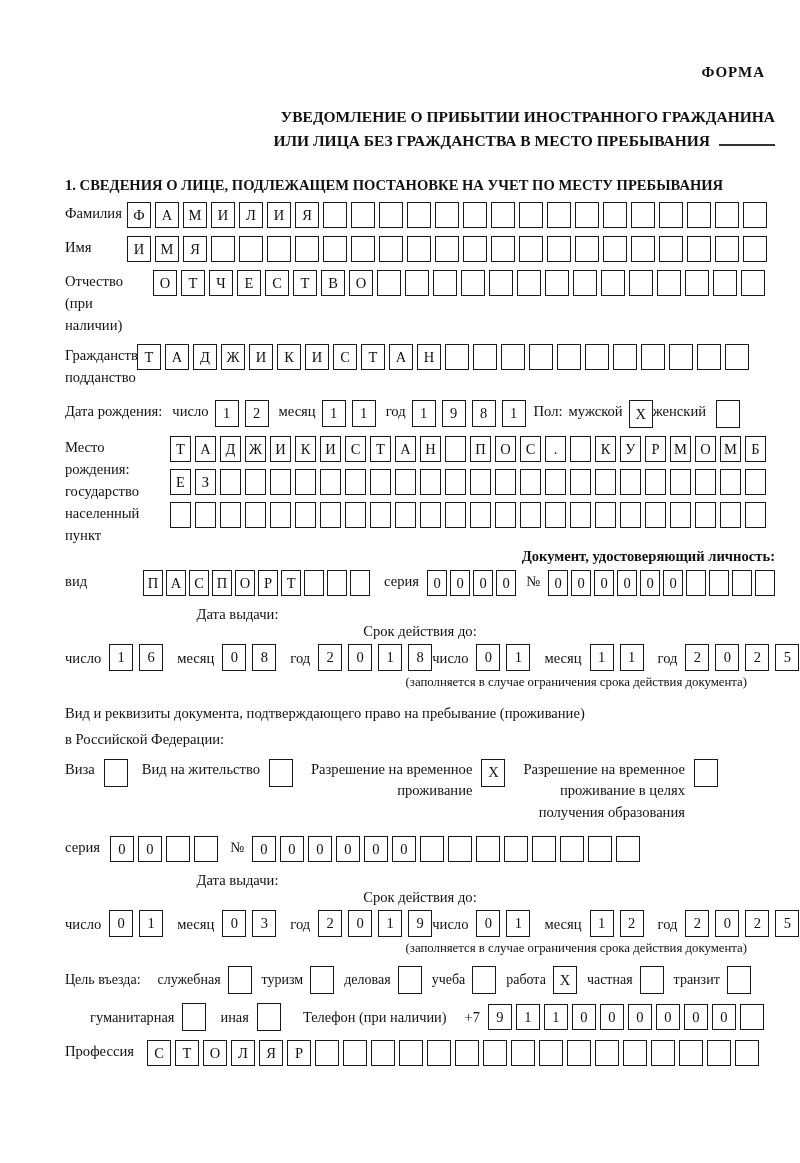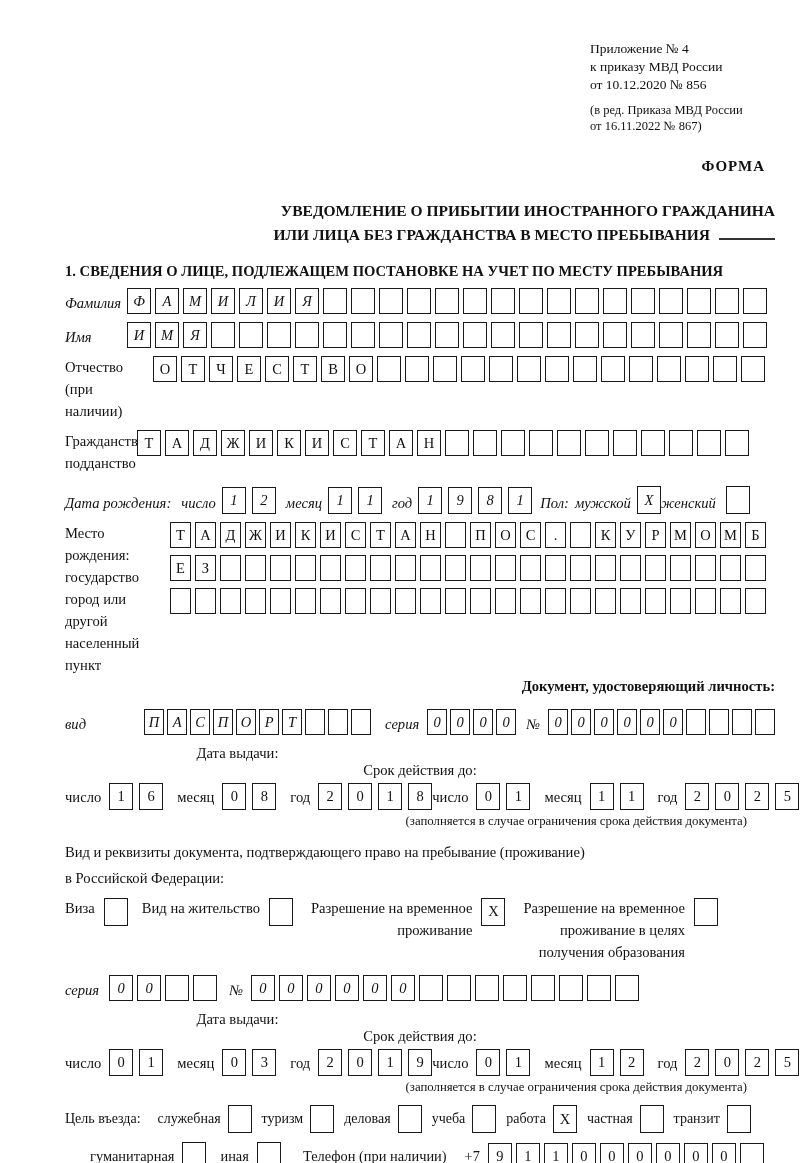--- a/index.html
+++ b/index.html
@@ -13,25 +13,25 @@
   
   .hdr { margin-left:auto; width:185px; font-size:13.5px; line-height:1.35; }
   .hdr-sub { margin-top:7px; font-size:12.5px; line-height:1.3; }
   .form-label { text-align:right; font-weight:bold; font-size:15px;
                 letter-spacing:1px; margin:24px 10px 0 0; }
 
   .title { text-align:right; font-weight:bold; font-size:15.5px;
            line-height:1.55; margin-top:24px; }
   .uline { display:inline-block; width:56px; border-bottom:2.5px solid #333;
            margin-left:9px; height:14px; }
-  .sec-heading { font-weight:bold; font-size:14.6px; margin-top:16px; }
+  .sec-heading { font-weight:bold; font-size:14.6px; margin-top:24px; }
 
   
   .g-row { display:flex; align-items:flex-start; margin-top:8px; }
-  .c-row { display:flex; align-items:flex-end; margin-top:8px;font-style:italic; }
+  .c-row { display:flex; align-items:flex-start; margin-top:8px; }
   .lbl { font-size:14.6px; line-height:22px; }
   .lbl-col { flex-shrink:0; }
   .cells { display:inline-flex; gap:4px; }
   .cell { width:24px; height:26px; border:1.8px solid #1a1a1a; flex-shrink:0;
           display:inline-flex; align-items:center; justify-content:center;
           font-size:14.5px; background:#fff; }
   .cells-sm .cell { width:21px; }
   .cells-xs { gap:3px; } .cells-xs .cell { width:20px; }
   .date { gap:6px; } .date .cell { width:24px; height:27px; }
   .box { gap:0; } .box .cell { width:24px; height:28px; }
@@ -65,29 +65,20 @@
   .phone-row { display:flex; align-items:center; margin-top:9px; font-size:14.4px; }
 
   .mr6 { margin-right:6px; } .mr10 { margin-right:10px; } .ml14 { }
   .ml8 { margin-left:8px; }
 </style>
 </head>
 <body>
 
 <div class="page">
 
-  <div class="hdr">
-    <div>Приложение № 4</div>
-    <div>к приказу МВД России</div>
-    <div>от 10.12.2020 № 856</div>
-    <div class="hdr-sub">
-      <div>(в ред. Приказа МВД России</div>
-      <div>от 16.11.2022 № 867)</div>
-    </div>
-  </div>
   <div class="form-label">ФОРМА</div>
 
   <div class="title">
     <div>УВЕДОМЛЕНИЕ О ПРИБЫТИИ ИНОСТРАННОГО ГРАЖДАНИНА</div>
     <div>
       <span>ИЛИ ЛИЦА БЕЗ ГРАЖДАНСТВА В МЕСТО ПРЕБЫВАНИЯ</span><span class="uline"></span>
     </div>
   </div>
 
   <div class="sec-heading">1. СВЕДЕНИЯ О ЛИЦЕ, ПОДЛЕЖАЩЕМ ПОСТАНОВКЕ НА УЧЕТ ПО МЕСТУ ПРЕБЫВАНИЯ</div>
@@ -239,21 +230,20 @@
     <span class="lbl ml14 mr10">женский</span>
     <span class="cells box">
         <span class="cell"></span>
       </span>
   </div>
 
   <div class="g-row">
     <span class="lbl-col w105">
       <div class="lbl">Место рождения:</div>
       <div class="lbl">государство</div>
-      <div class="lbl">город или другой</div>
       <div class="lbl">населенный пункт</div>
     </span>
     <span class="stack">
       <span class="cells cells-sm">
           <span class="cell">Т</span>
           <span class="cell">А</span>
           <span class="cell">Д</span>
           <span class="cell">Ж</span>
           <span class="cell">И</span>
           <span class="cell">К</span>
@@ -326,21 +316,21 @@
           <span class="cell"></span>
           <span class="cell"></span>
           <span class="cell"></span>
           <span class="cell"></span>
         </span>
     </span>
   </div>
 
   <div class="center-head">Документ, удостоверяющий личность:</div>
 
-  <div class="c-row" style="margin-top:14px;">
+  <div class="c-row" style="margin-top:5px;">
     <span class="lbl" style="width:92px;">вид</span>
     <span class="cells cells-xs">
         <span class="cell">П</span>
         <span class="cell">А</span>
         <span class="cell">С</span>
         <span class="cell">П</span>
         <span class="cell">О</span>
         <span class="cell">Р</span>
         <span class="cell">Т</span>
         <span class="cell"></span>

